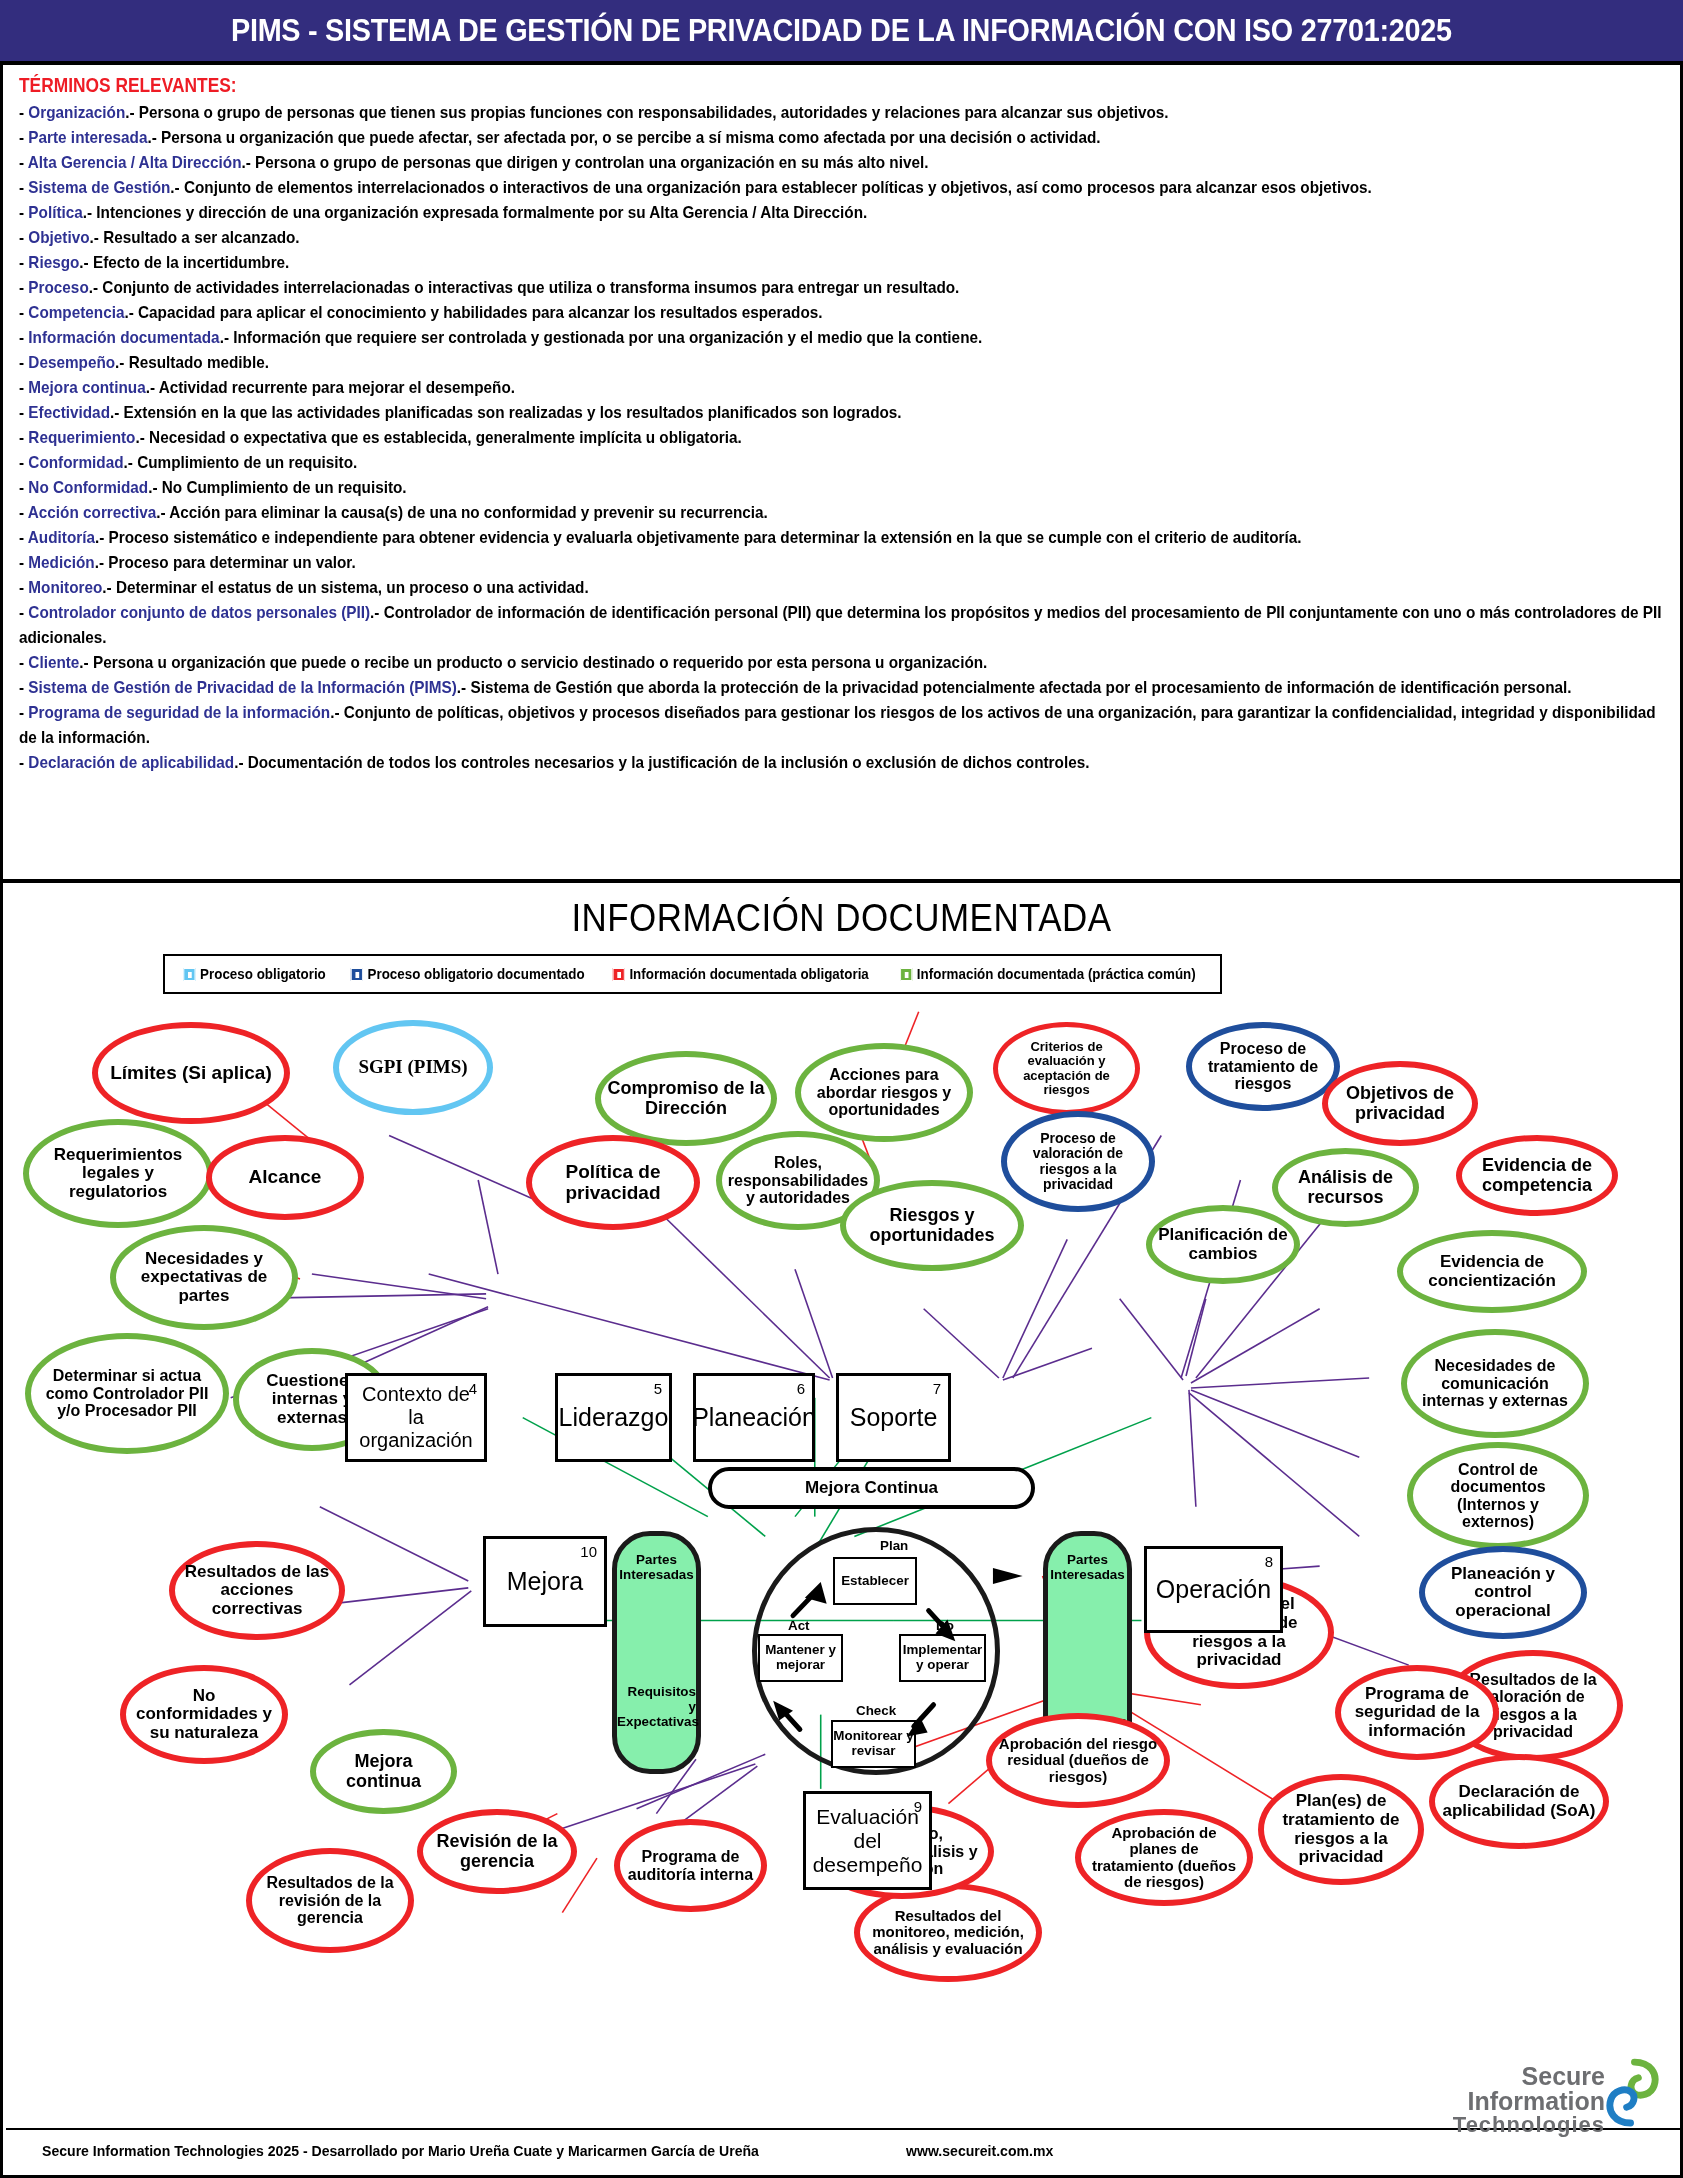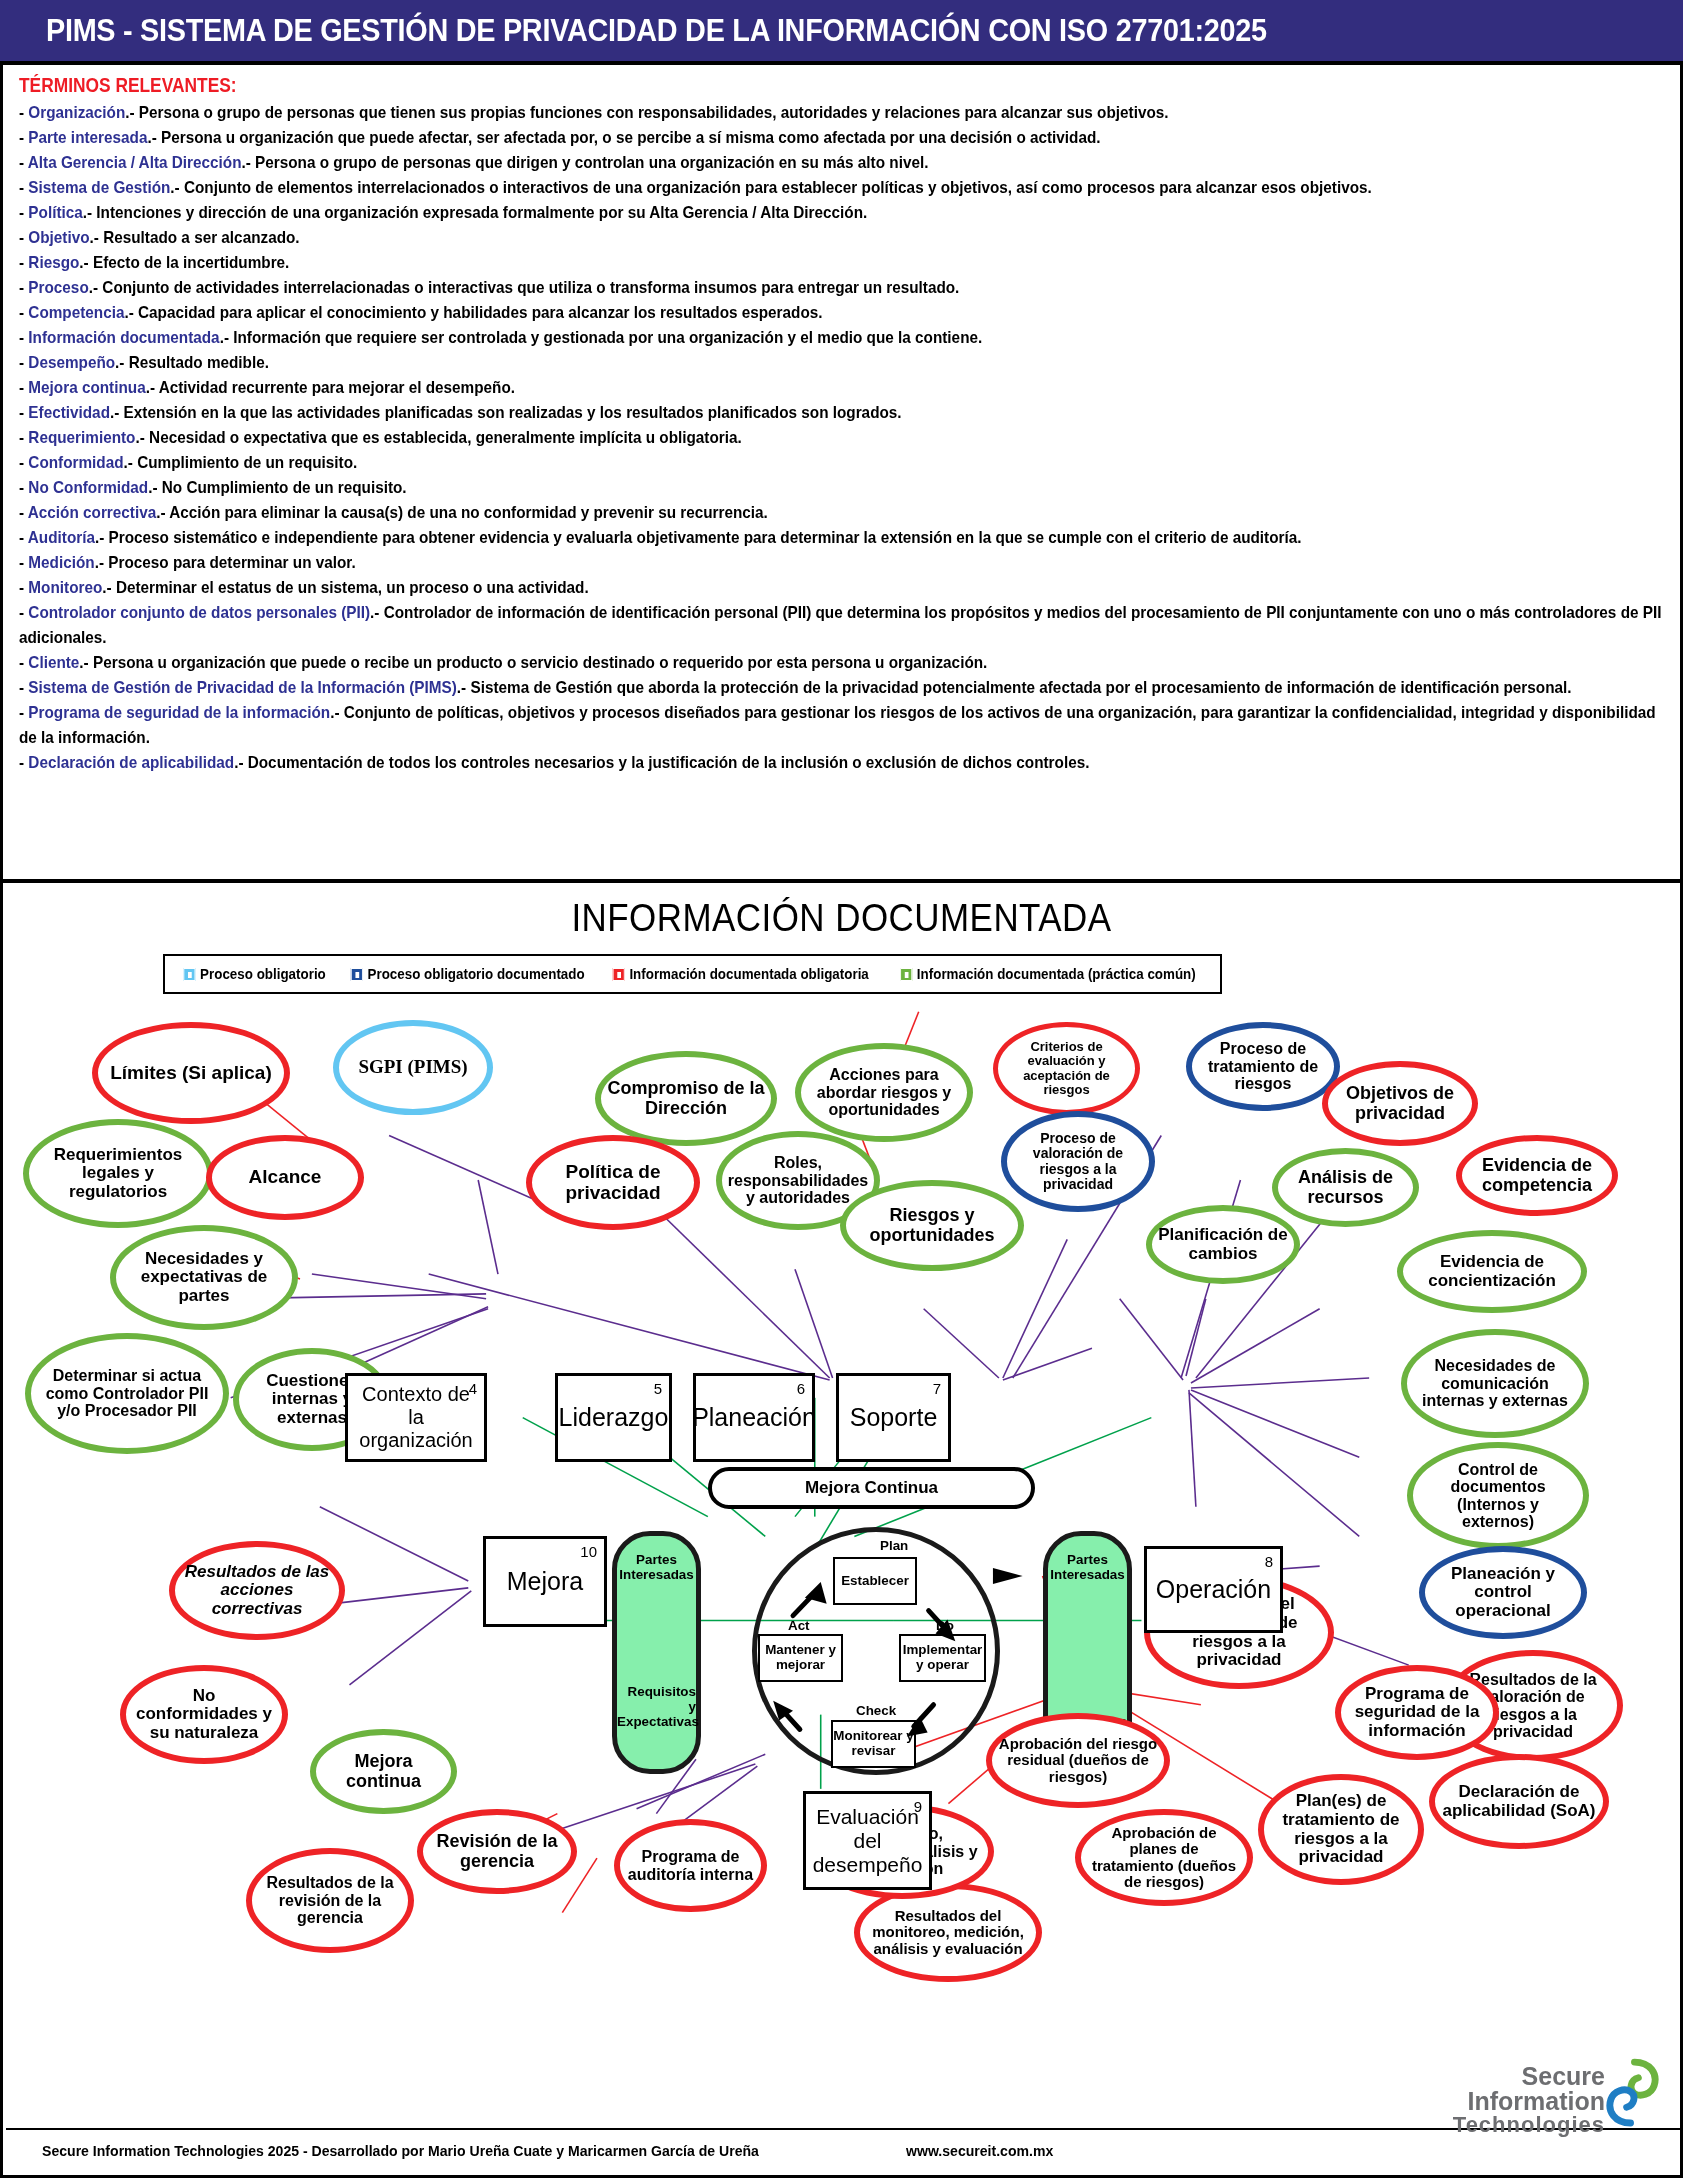--- a/index.html
+++ b/index.html
@@ -8,21 +8,21 @@
     background:#ffffff;
     font-family:"Liberation Sans", sans-serif;
     overflow:hidden;
     position:relative;
   }
   .page { position:relative; width:1683px; height:2178px; background:#000; }
 
   
   .header {
     position:absolute; left:0; top:0; width:1683px; height:61px;
-    background:#332d7e; display:flex; align-items:center; justify-content:flex-start;
+    background:#332d7e; display:flex; align-items:center; justify-content:center;
   }
   .header h1 {
     color:#fff; font-size:31px; font-weight:bold; letter-spacing:-0.3px;
     transform:scaleX(0.93); white-space:nowrap;
     font-family:"Liberation Sans", sans-serif;
   }
 
   
   .terms {
     position:absolute; left:3px; top:65px; width:1677px; height:814px;
@@ -470,21 +470,21 @@
       </div>
 
     <div class="node ell green" style="left:307px; top:846px; width:147px; height:85px; border-width:6px; font-size:18px;">
       <span>Mejora continua</span>
       </div>
 
     <div class="node ell red" style="left:117px; top:782px; width:168px; height:99px; border-width:6px; font-size:17px;">
       <span>No conformidades y su naturaleza</span>
       </div>
 
-    <div class="node ell red" style="left:166px; top:658px; width:176px; height:99px; border-width:6px; font-size:17px;font-style:italic;">
+    <div class="node ell red" style="left:166px; top:658px; width:176px; height:99px; border-width:6px; font-size:17px;">
       <span>Resultados de las acciones correctivas</span>
       </div>
 
     <div class="logo">
       <div class="logo-text">
         <div>Secure</div>
         <div>Information</div>
         <div>Technologies</div>
       </div>
       <svg width="55" height="71" viewBox="0 0 56 72" style="position:absolute; right:0; top:0;">

